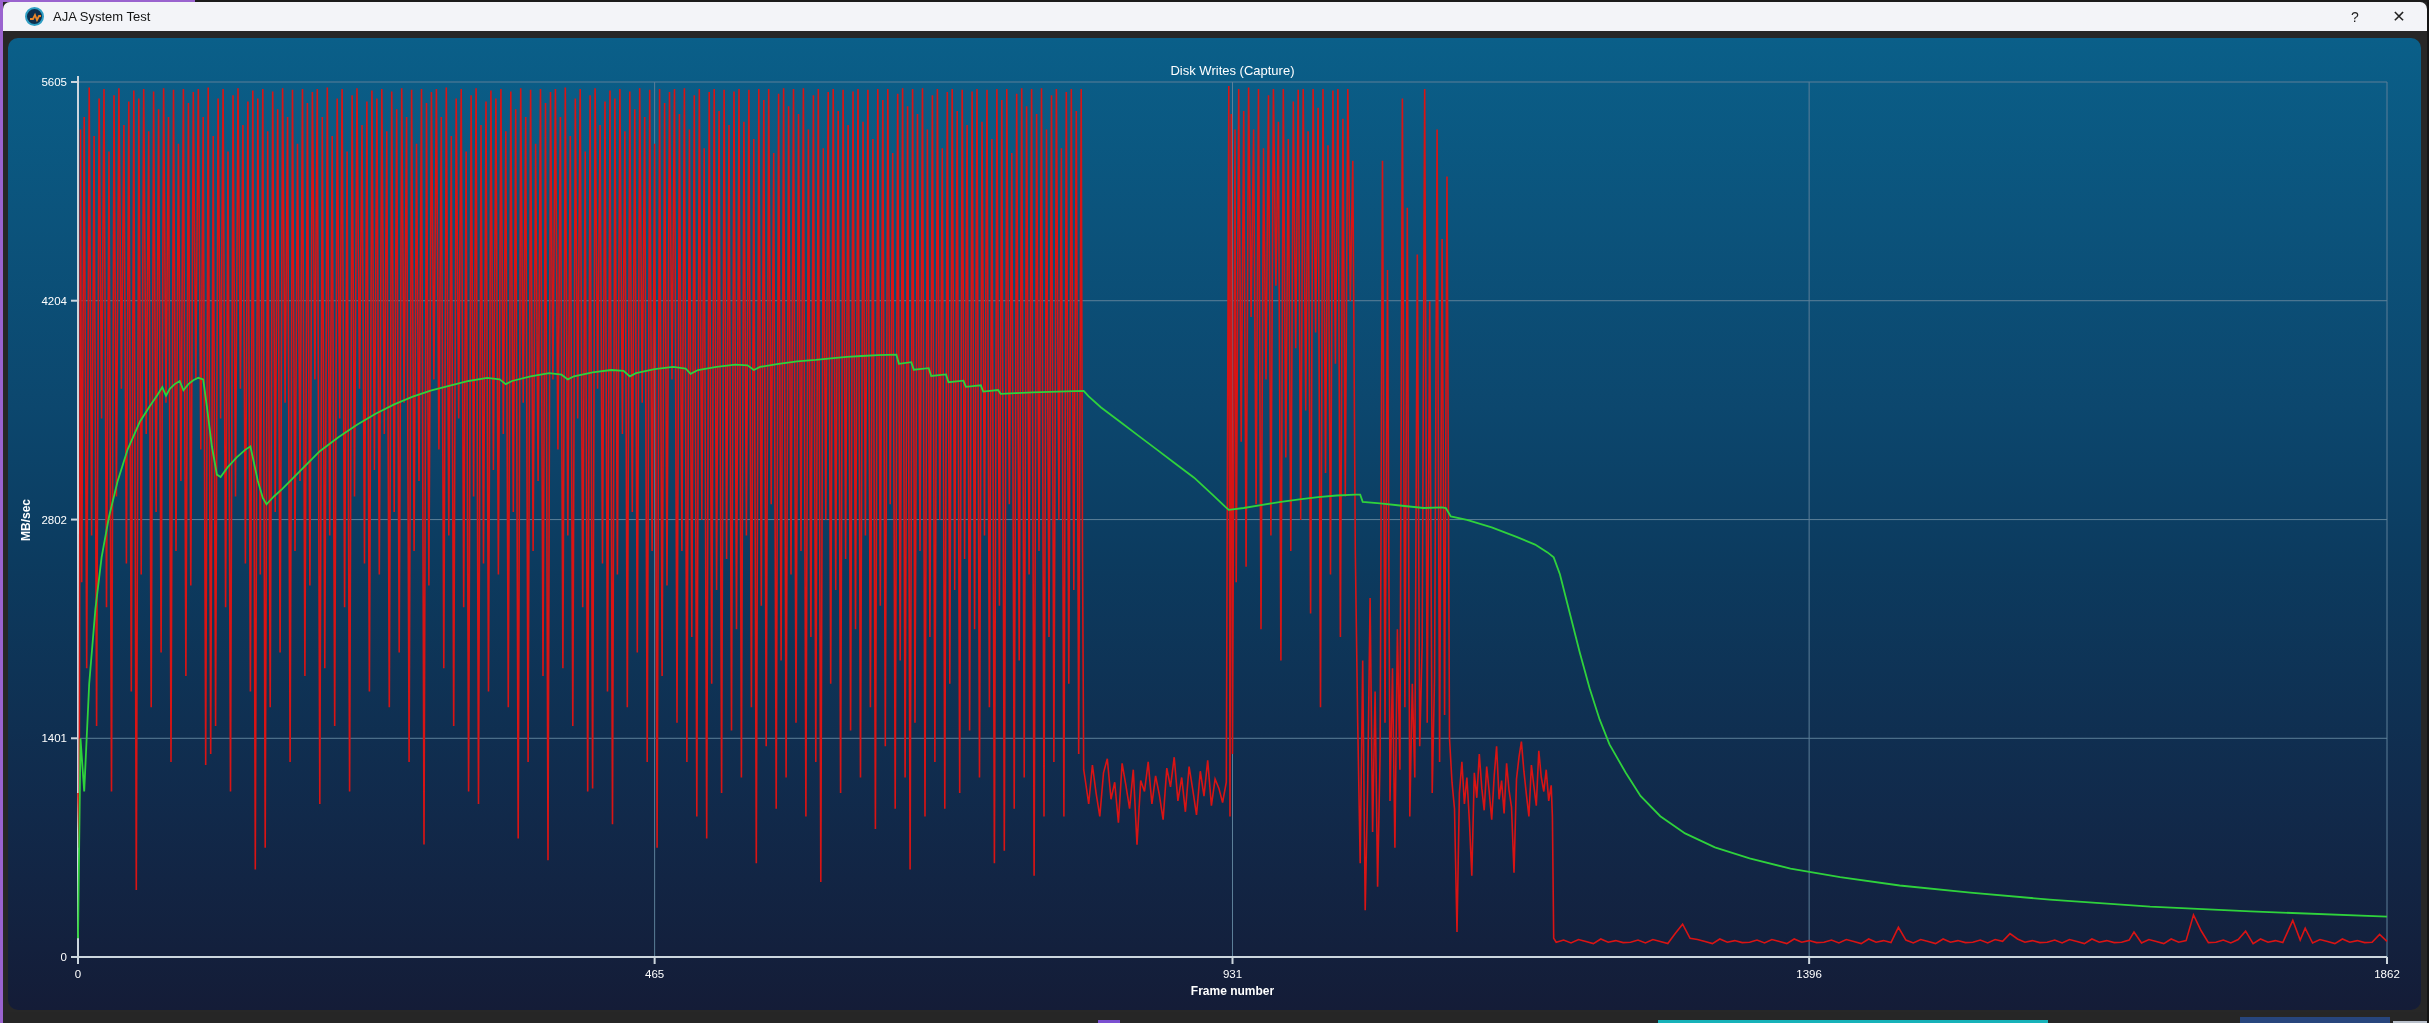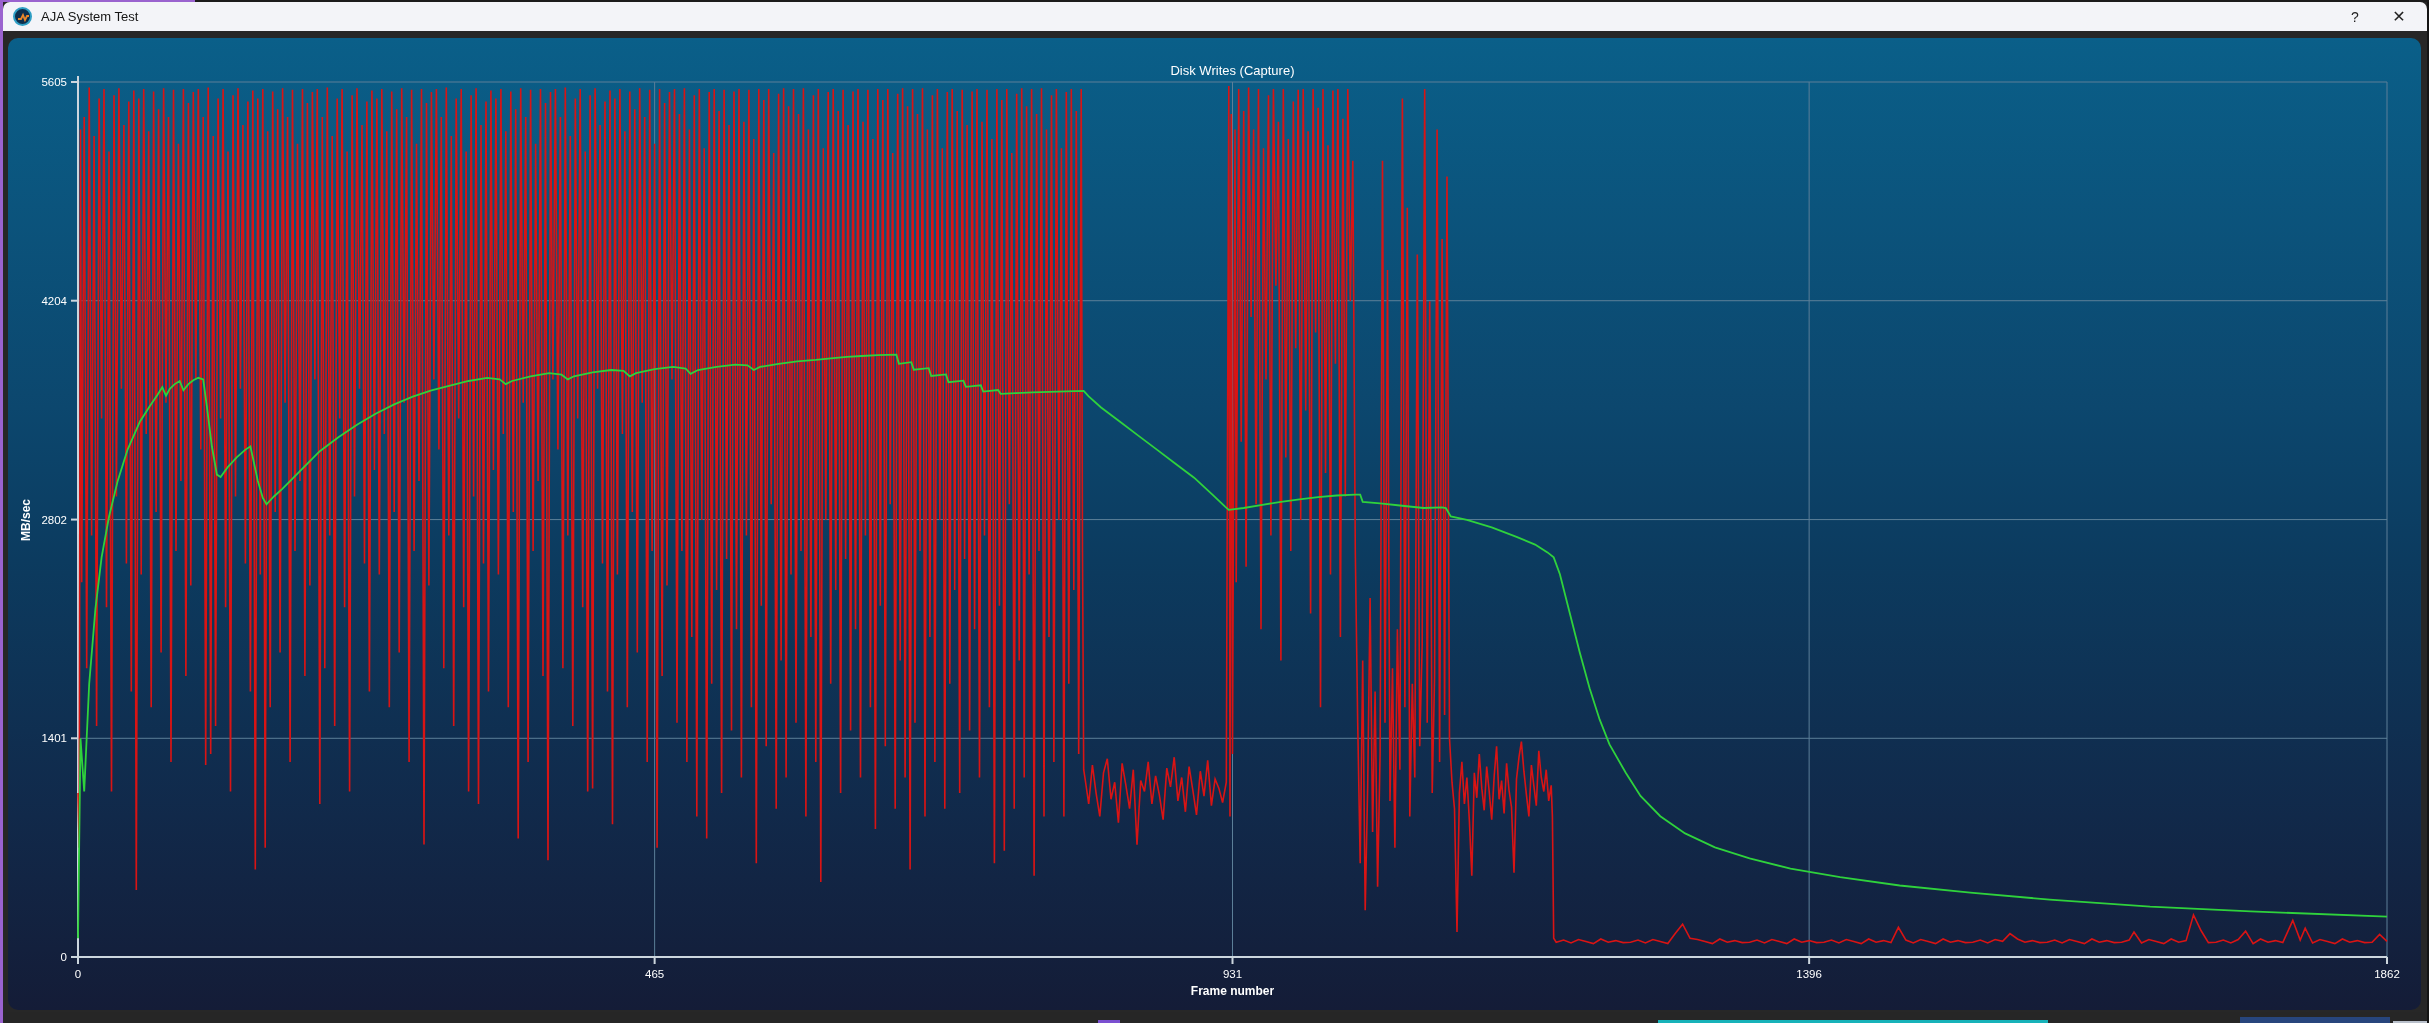--- a/index.html
+++ b/index.html
@@ -4,21 +4,21 @@
 <style>
   html,body{margin:0;padding:0;background:#101010;}
   *{box-sizing:border-box;}
   .window{position:relative;width:2429px;height:1023px;background:#272727;overflow:hidden;
           font-family:"Liberation Sans", sans-serif;}
   .edge-left{position:absolute;left:0;top:0;width:3px;height:1023px;background:#9a63cf;z-index:9;}
   .edge-top{position:absolute;left:0;top:0;width:195px;height:2px;background:#9a63cf;z-index:10;border-top-left-radius:8px;}
   .edge-top2{position:absolute;left:195px;top:0;width:2234px;height:2px;background:#1b1b1b;z-index:10;}
   .edge-right{position:absolute;right:0;top:0;width:2px;height:1023px;background:#141414;z-index:9;}
   .titlebar{position:absolute;left:3px;top:2px;width:2424px;height:29px;background:#f3f4f8;
-            display:flex;align-items:center;border-top-left-radius:7px;border-top-right-radius:7px;}
+            display:flex;align-items:center;border-top-left-radius:7px;border-top-right-radius:7px;padding-left:12px;}
   .app-icon{width:19px;height:19px;margin-left:10px;border-radius:50%;
             background:#0c2f4e;border:2px solid #2e9ec4;position:relative;flex:none;}
   .app-icon svg{position:absolute;left:1px;top:1px;}
   .title-text{margin-left:9px;font-size:13px;color:#151515;}
   .tb-buttons{margin-left:auto;display:flex;align-items:center;}
   .tb-btn{width:44px;height:29px;display:flex;align-items:center;justify-content:center;
           font-size:14px;color:#222;cursor:default;}
   .chart-panel{position:absolute;left:8px;top:38px;width:2413px;height:972px;border-radius:10px;
                background:linear-gradient(180deg,#0a5f89 0%,#0c476e 38%,#0c3a5e 55%,#11294a 80%,#141c37 100%);}
   .bottom-strip{position:absolute;left:3px;top:1012px;width:2424px;height:11px;background:#262626;}

